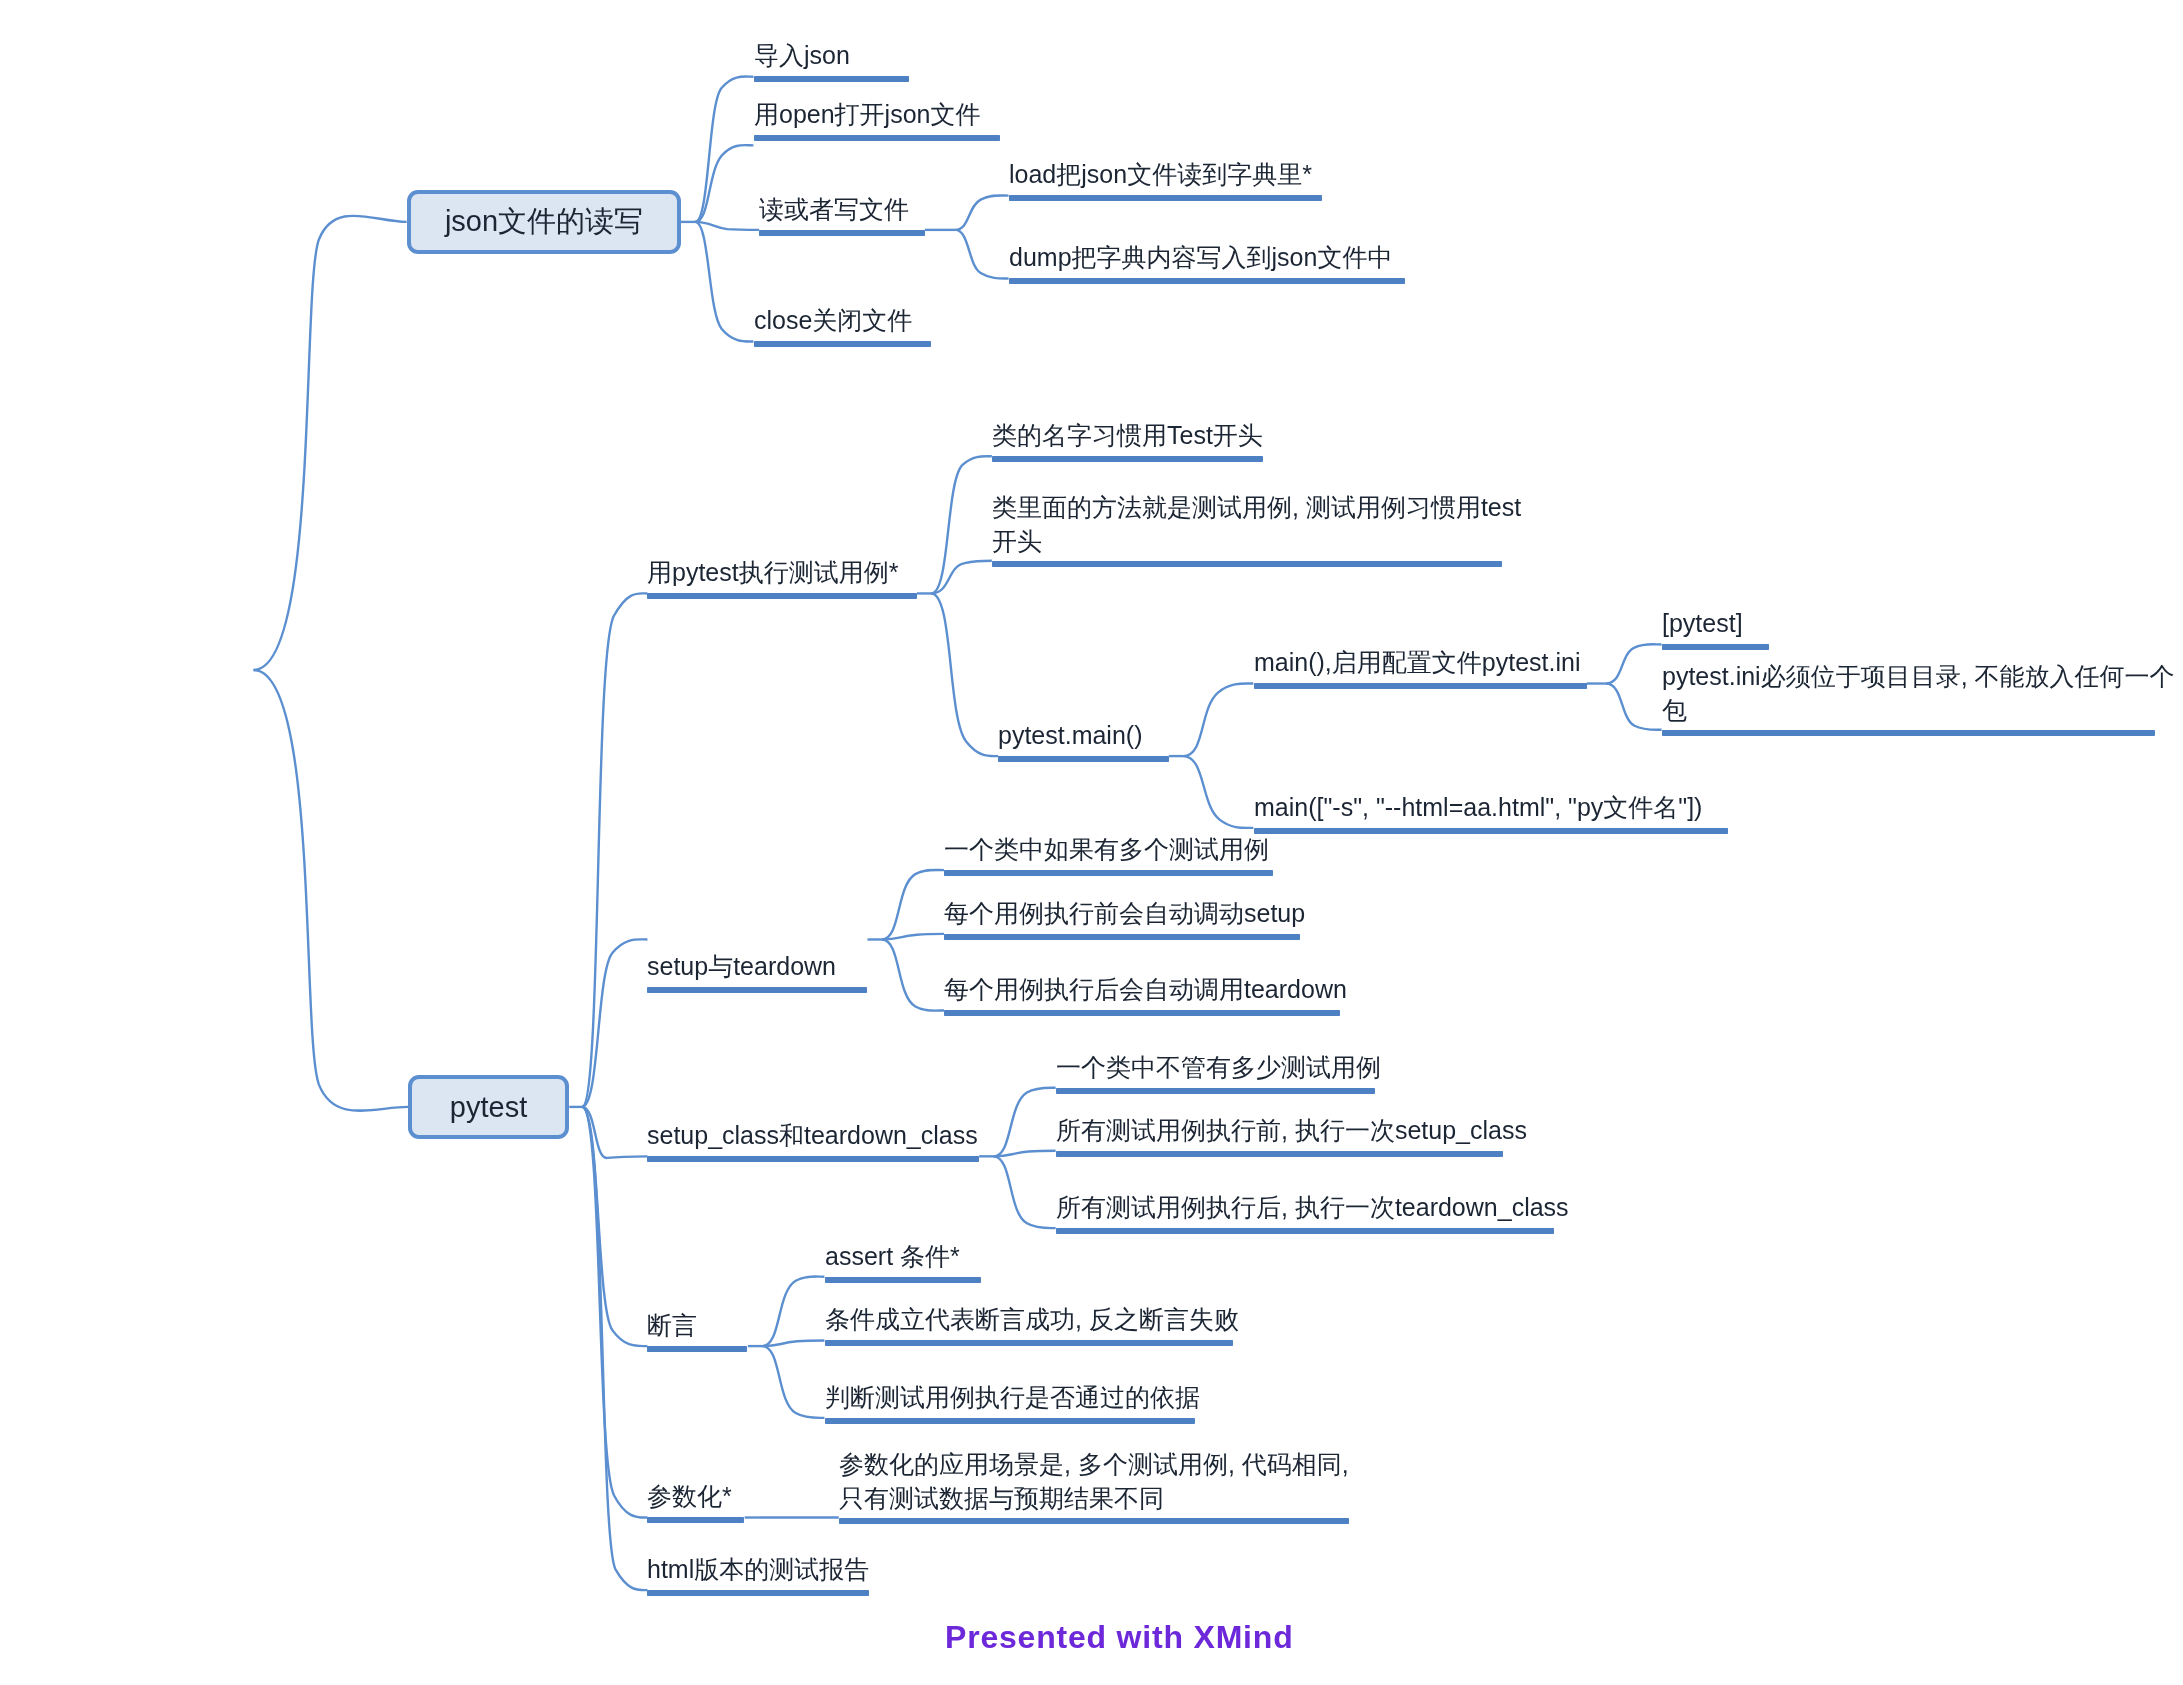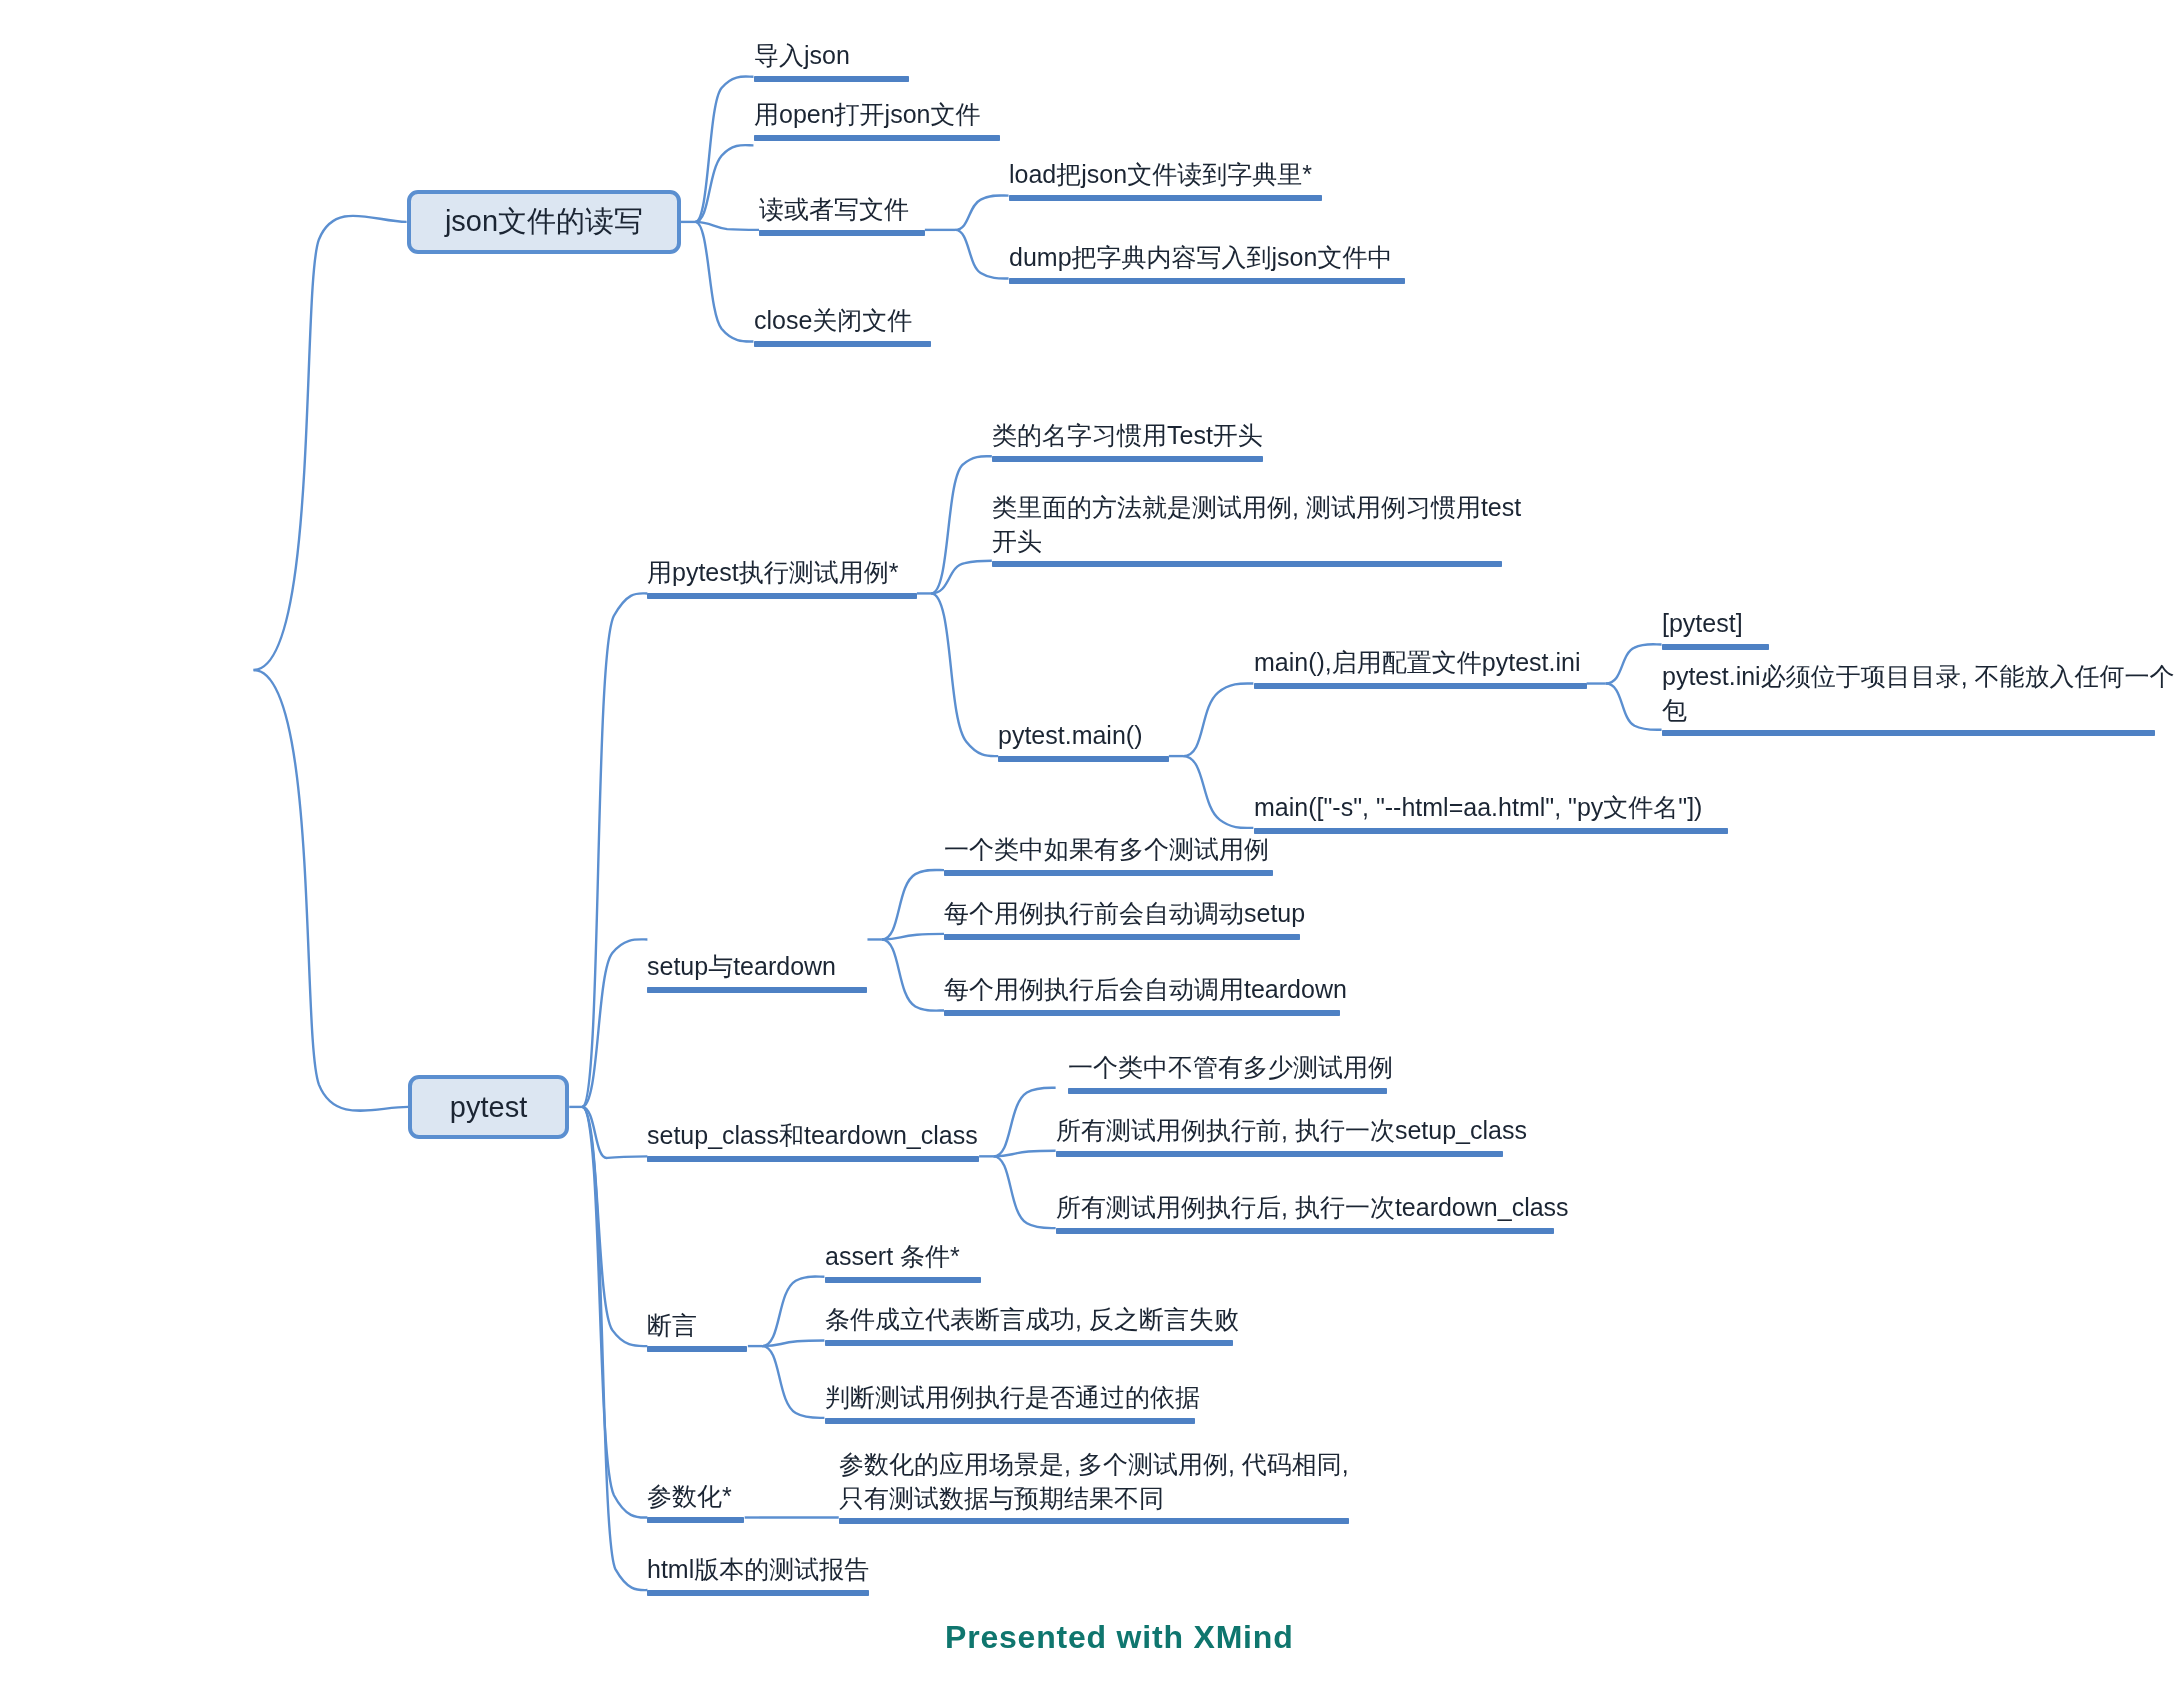--- a/index.html
+++ b/index.html
@@ -36,21 +36,21 @@
     border-radius:11px;
     display:flex;align-items:center;justify-content:center;
   }
   .box .blabel{color:#1b2533;white-space:pre;text-align:center;}
   .box.root{border-width:5.6px;border-radius:16px;}
   .box.root .blabel{font-size:49px;letter-spacing:3.2px;}
   .box.topic .blabel{font-size:29px;}
 
   .watermark{
     position:absolute;
-    color:#0f766e;
+    color:#6d28d9;
     font-size:32px;
     font-weight:bold;
     letter-spacing:0.8px;
     white-space:pre;
   }
 </style>
 </head>
 <body>
 
 <div id="canvas">
@@ -242,21 +242,21 @@
   <div class="node" style="left:944px;top:975px;width:396px;height:41px;">
     <span class="txt">每个用例执行后会自动调用teardown</span>
     <span class="bar" style="width:396px;"></span>
   </div>
 
   <div class="node" style="left:647px;top:1121px;width:332px;height:41px;">
     <span class="txt">setup_class和teardown_class</span>
     <span class="bar" style="width:332px;"></span>
   </div>
 
-  <div class="node" style="left:1056px;top:1053px;width:319px;height:41px;margin-left:12px;">
+  <div class="node" style="left:1056px;top:1053px;width:319px;height:41px;">
     <span class="txt">一个类中不管有多少测试用例</span>
     <span class="bar" style="width:319px;"></span>
   </div>
 
   <div class="node" style="left:1056px;top:1116px;width:447px;height:41px;">
     <span class="txt">所有测试用例执行前, 执行一次setup_class</span>
     <span class="bar" style="width:447px;"></span>
   </div>
 
   <div class="node" style="left:1056px;top:1193px;width:498px;height:41px;">

